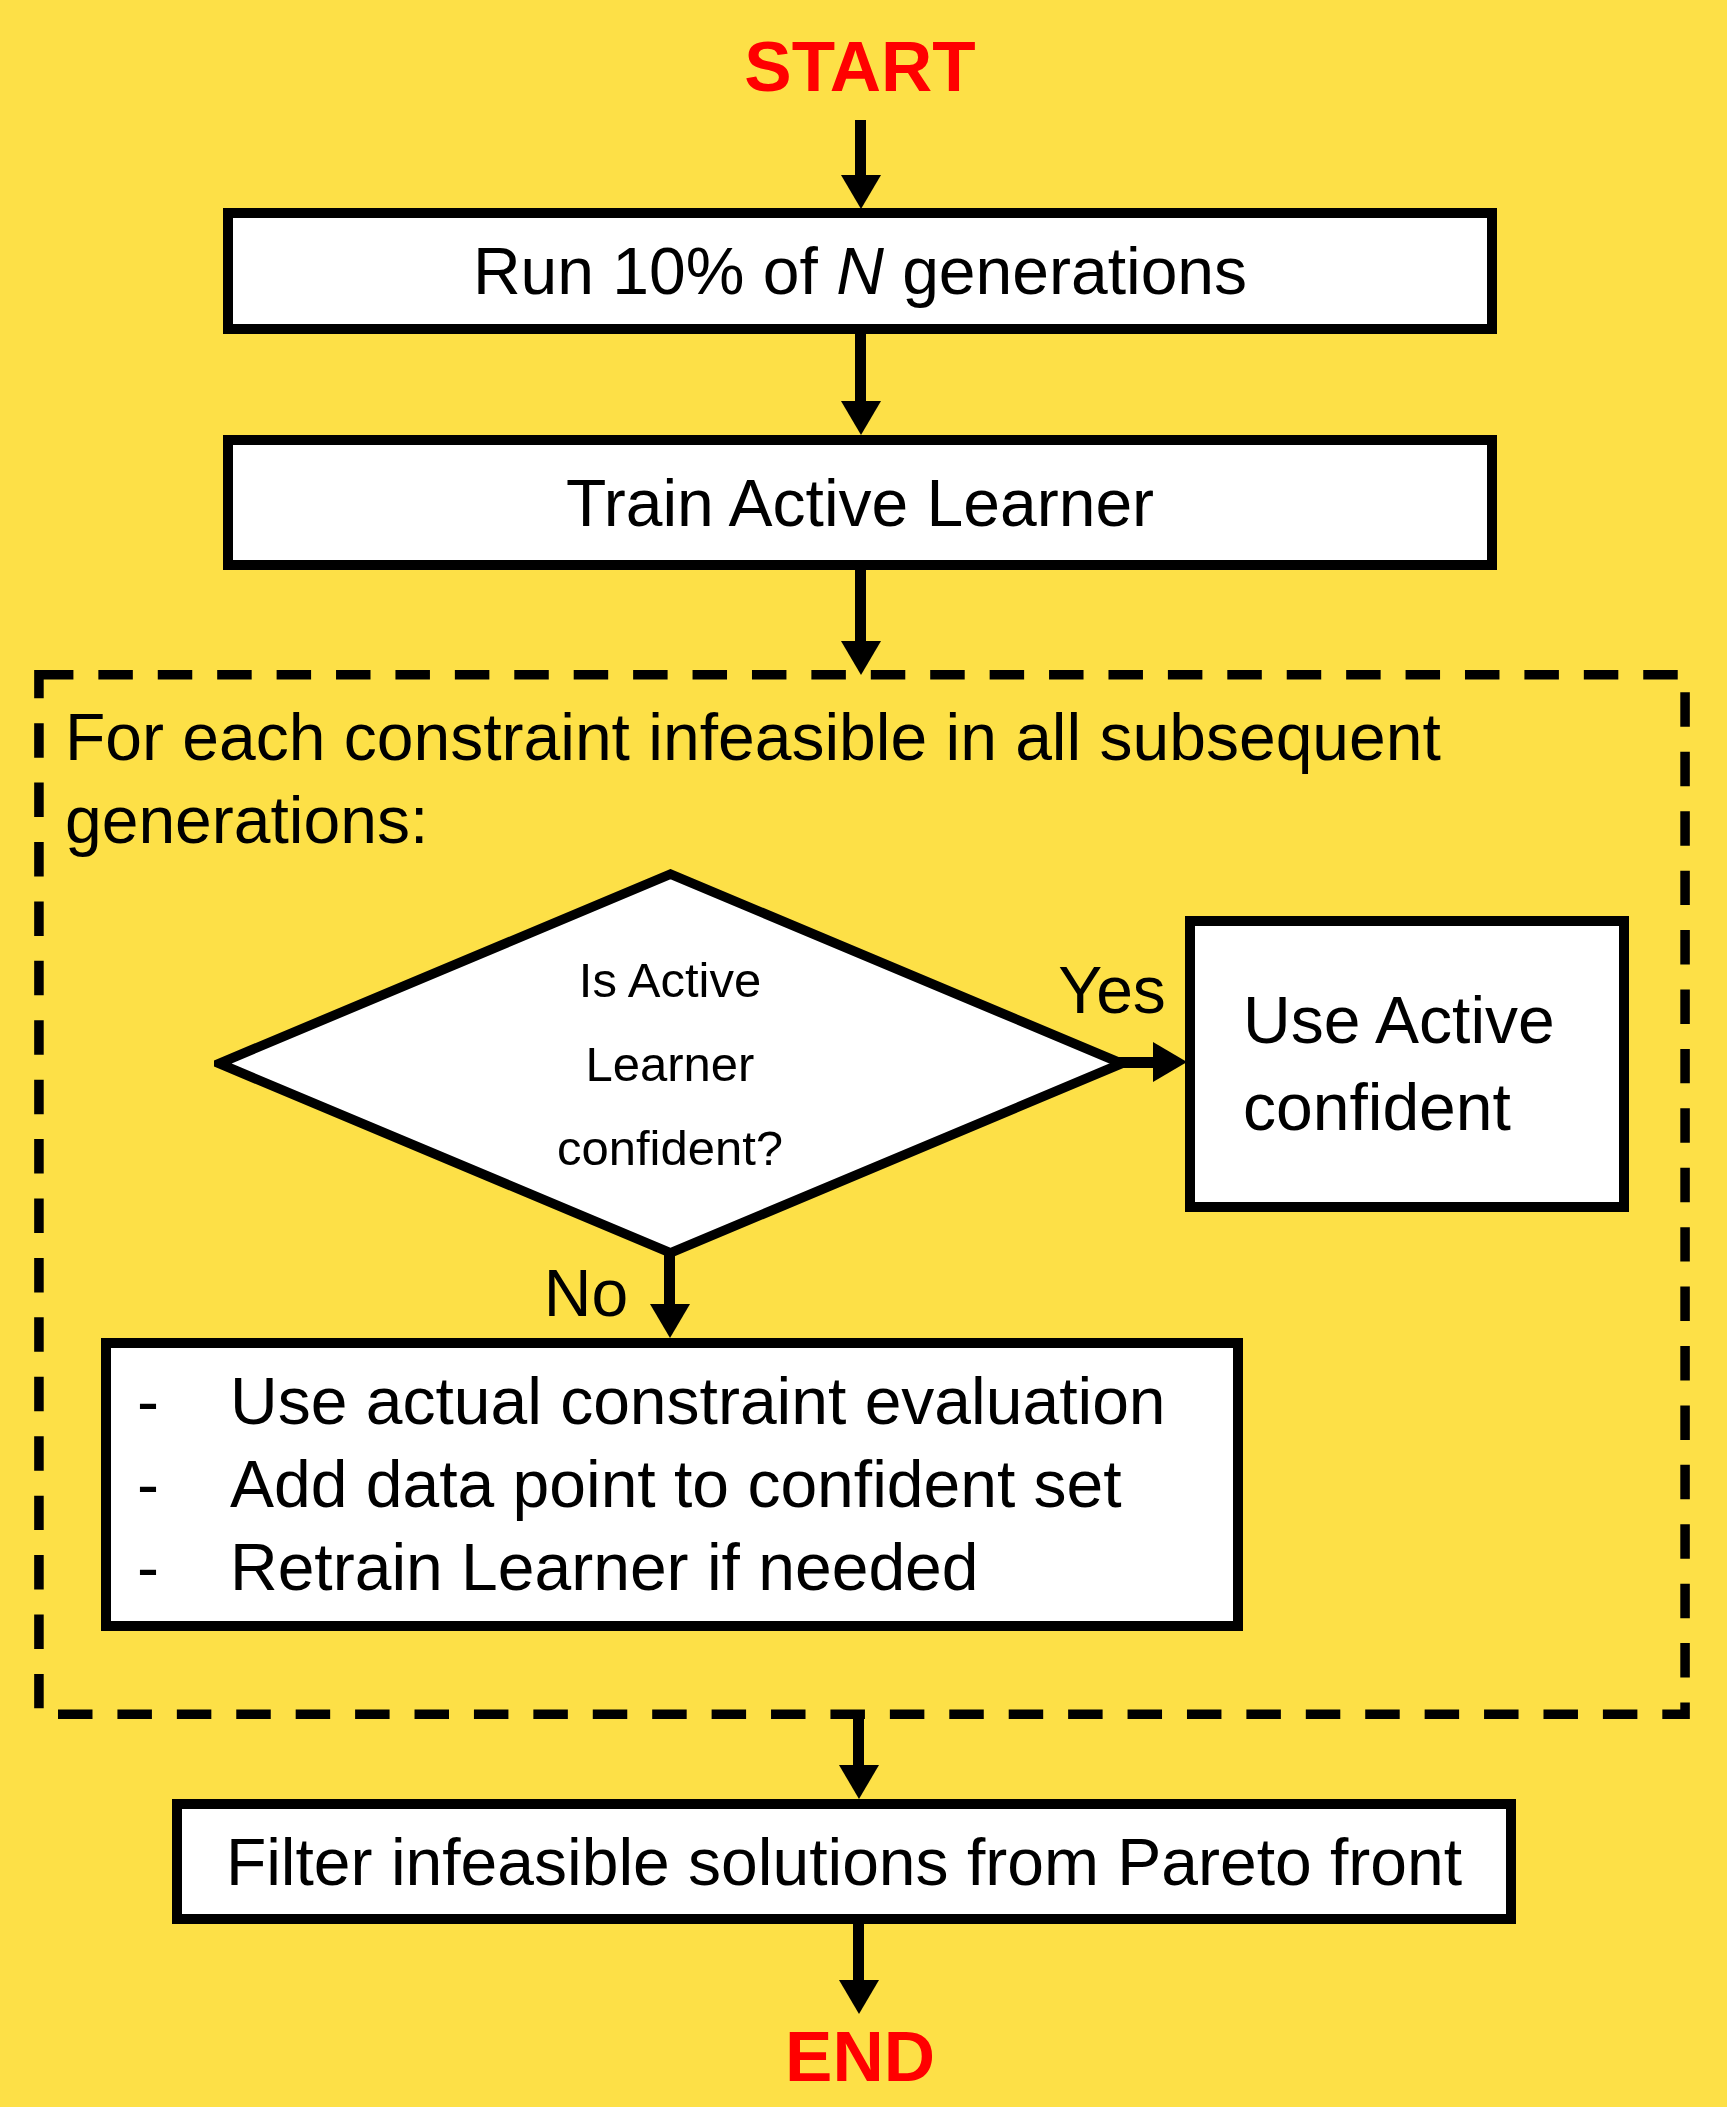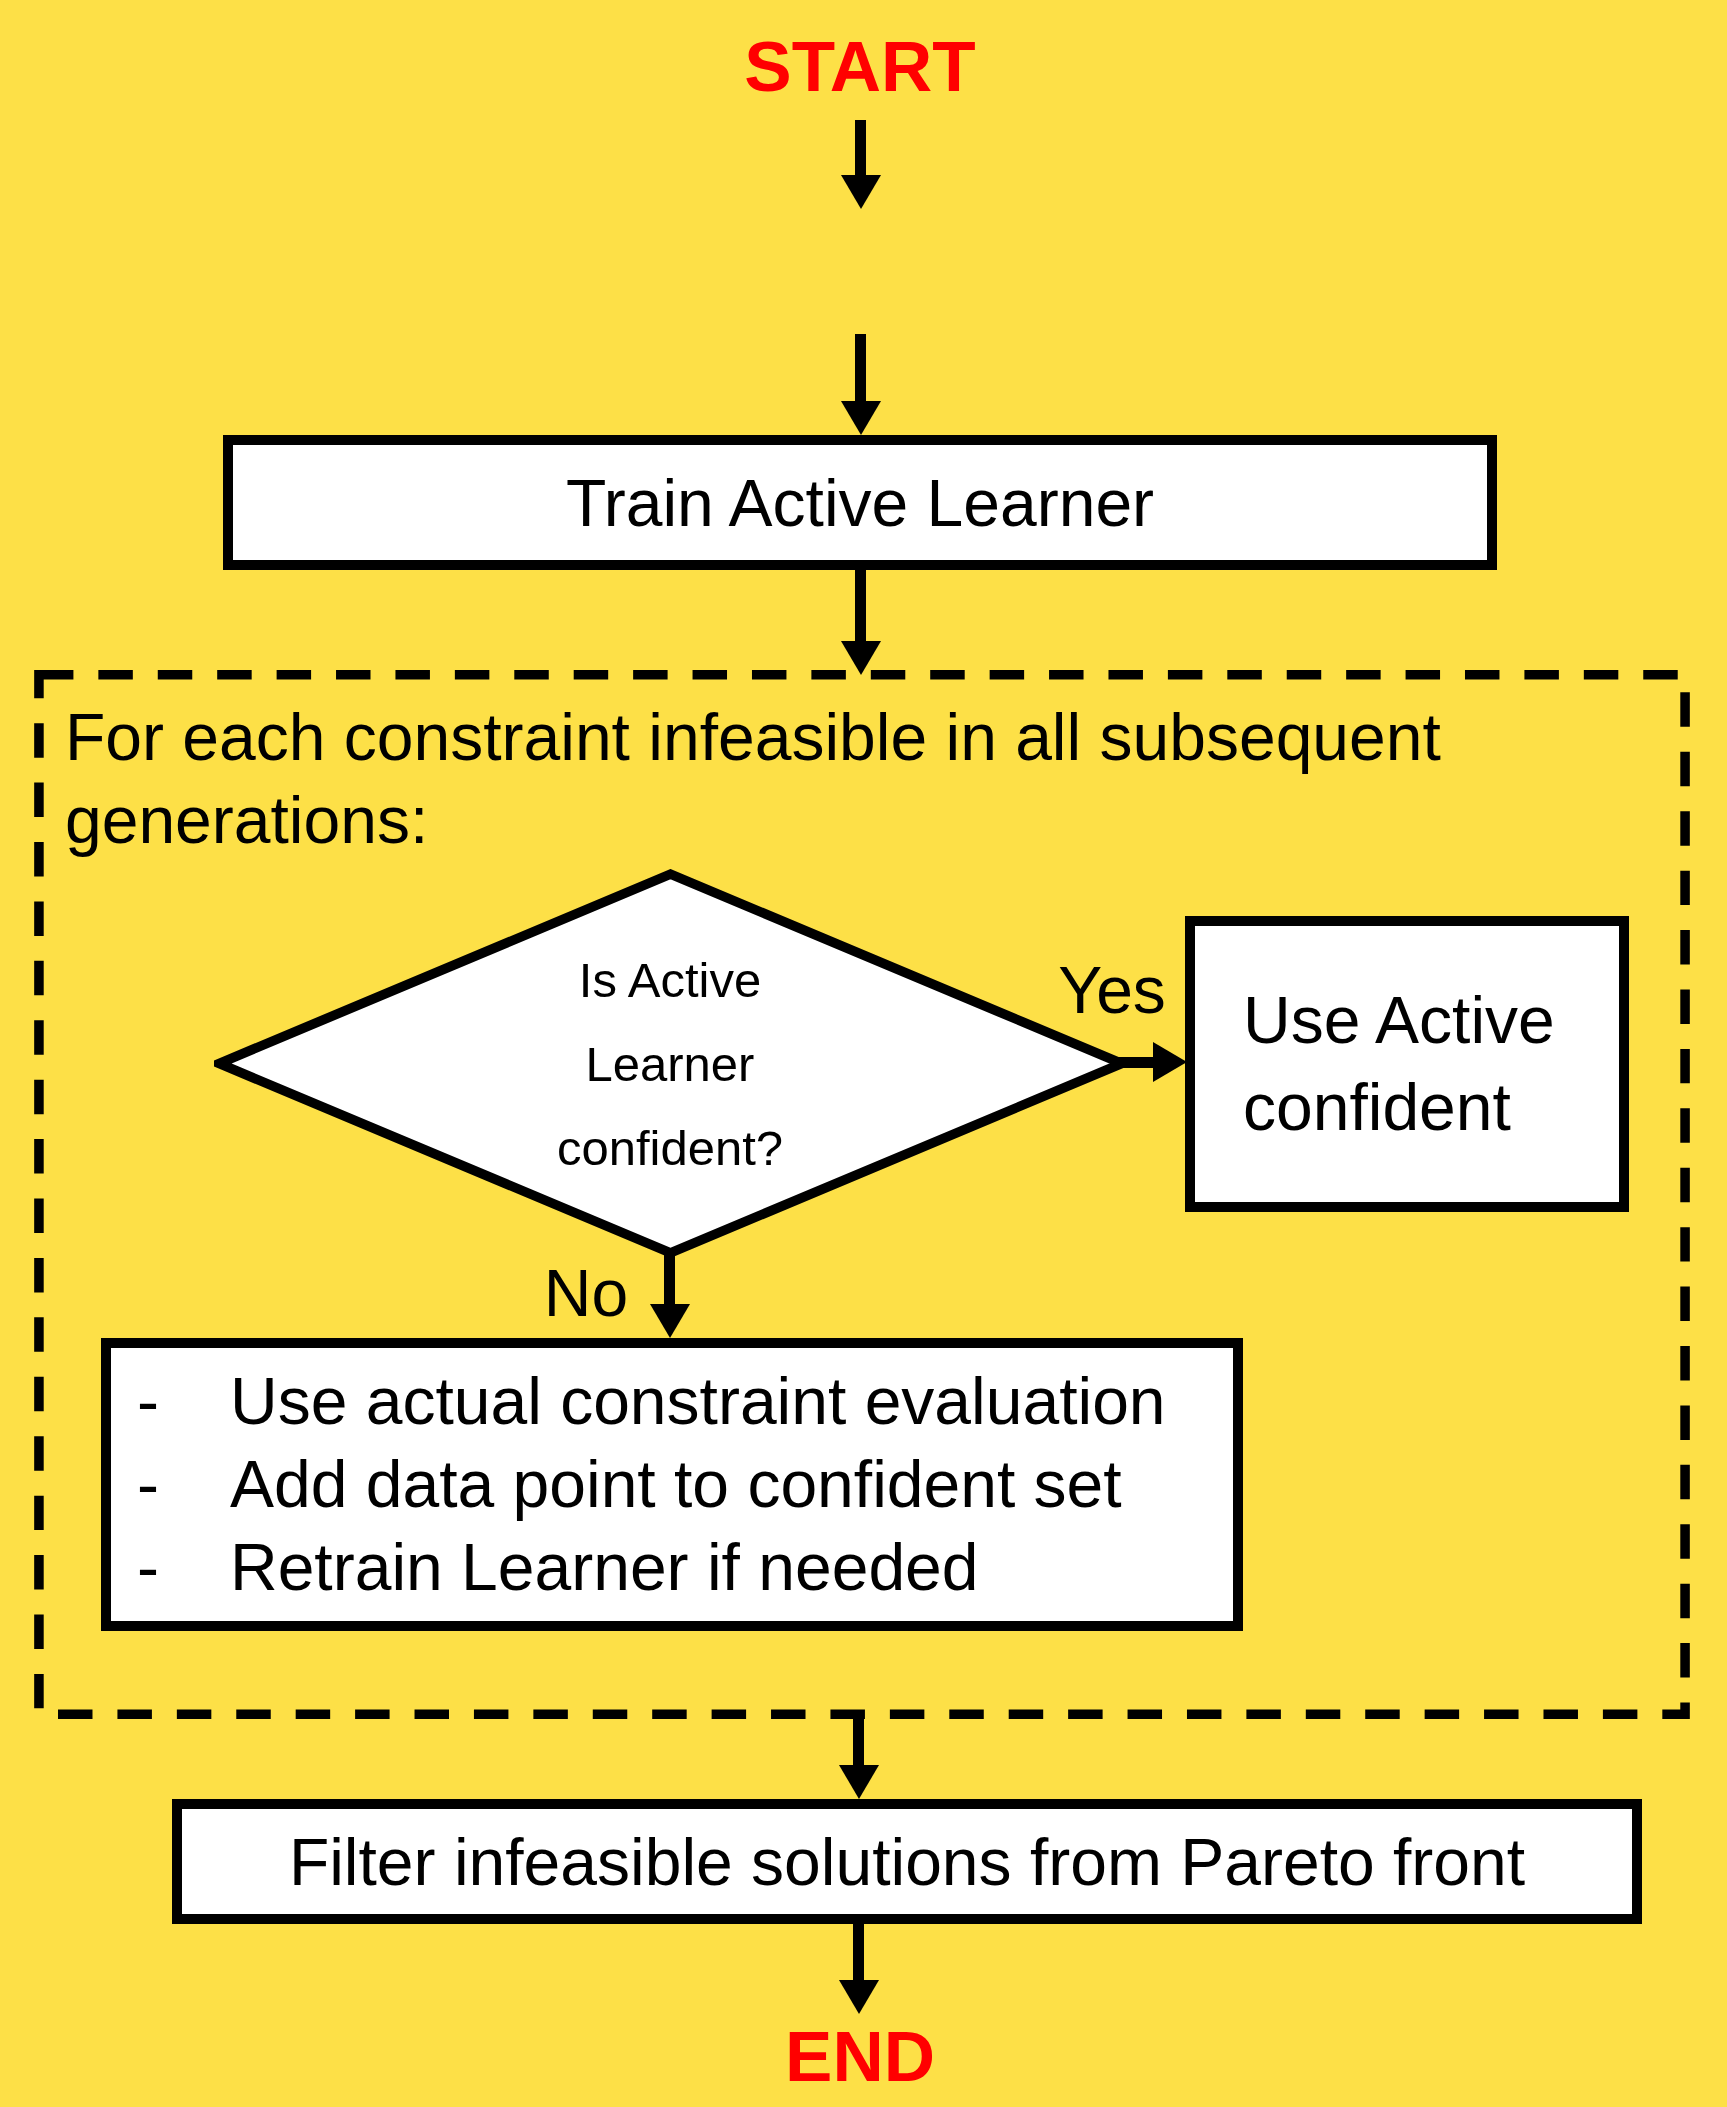--- a/index.html
+++ b/index.html
@@ -55,20 +55,23 @@
 
 <div class="canvas">
 
   <div class="abs terminal" style="left:860px;top:66px;">START</div>
 
   <div>
     <div class="shaft-v" style="left:855px;top:120px;height:60px;"></div>
     <div class="head-down" style="left:841px;top:175px;"></div>
   </div>
 
+  <div class="abs box" style="left:223px;top:208px;width:1274px;height:126px;">
+    <span><span>Run 10% of </span><i>N</i><span> generations</span></span>
+  </div>
 
   <div>
     <div class="shaft-v" style="left:855px;top:334px;height:70px;"></div>
     <div class="head-down" style="left:841px;top:401px;"></div>
   </div>
 
   <div class="abs box" style="left:223px;top:435px;width:1274px;height:135px;">
     <span>Train Active Learner</span>
   </div>
 
@@ -129,21 +132,21 @@
         <span>Retrain Learner if needed</span>
       </div>
     </div>
   </div>
 
   <div>
     <div class="shaft-v" style="left:853px;top:1715px;height:53px;"></div>
     <div class="head-down" style="left:839px;top:1765px;"></div>
   </div>
 
-  <div class="abs box" style="left:172px;top:1799px;width:1470px;height:125px;">
+  <div class="abs box" style="left:172px;top:1799px;width:1344px;height:125px;">
     <span>Filter infeasible solutions from Pareto front</span>
   </div>
 
   <div>
     <div class="shaft-v" style="left:853px;top:1924px;height:59px;"></div>
     <div class="head-down" style="left:839px;top:1980px;"></div>
   </div>
 
   <div class="abs terminal" style="left:860px;top:2056px;">END</div>
 

